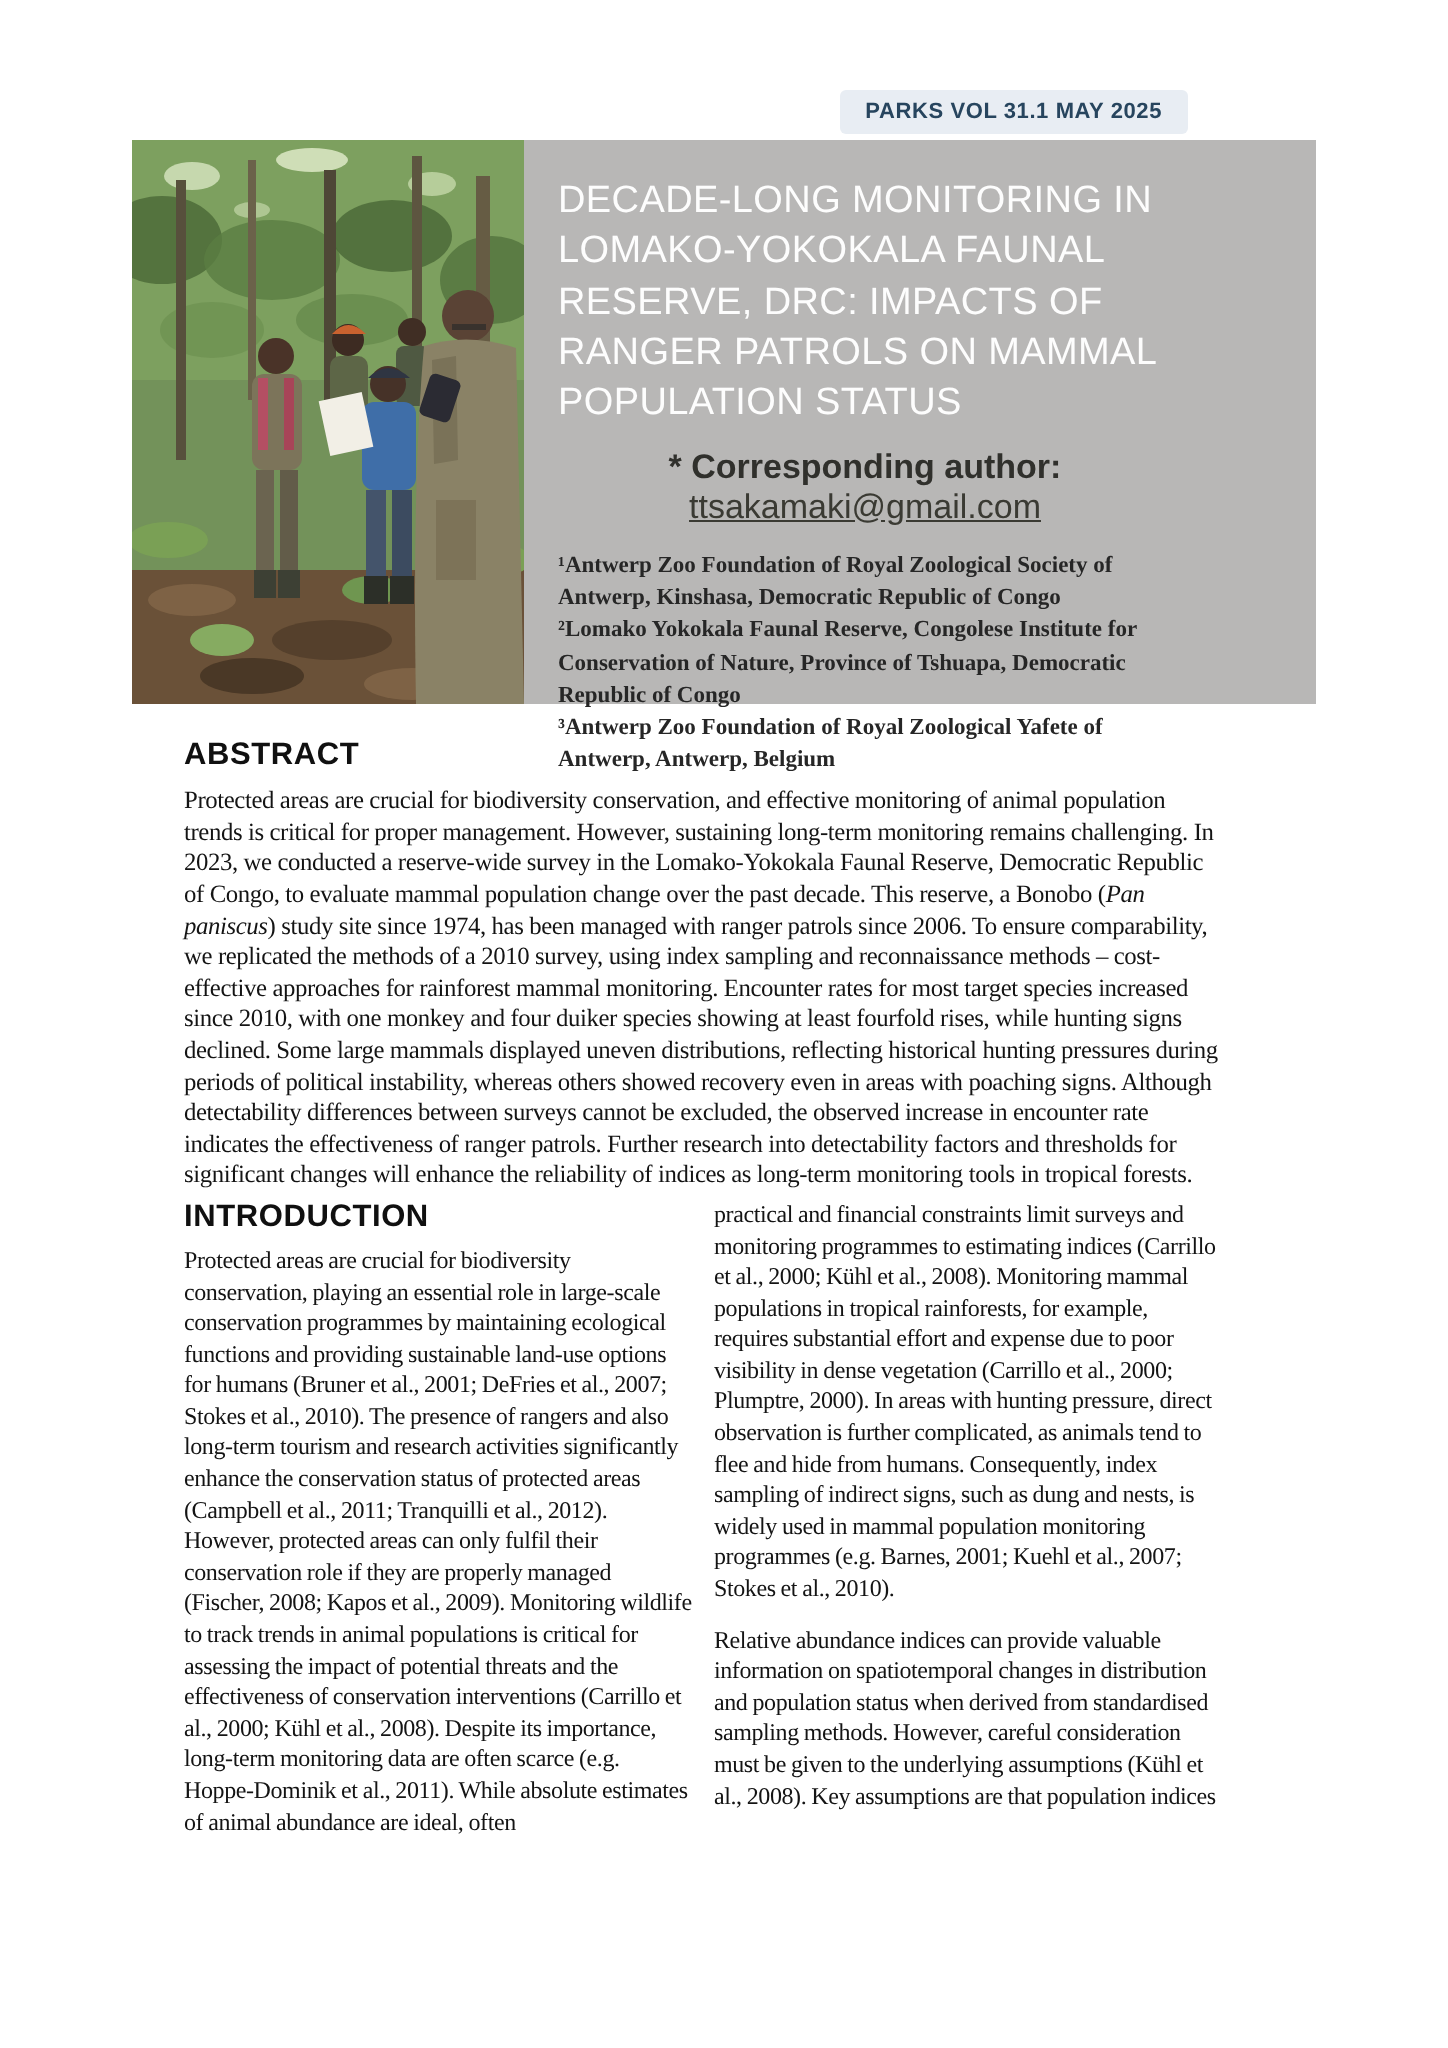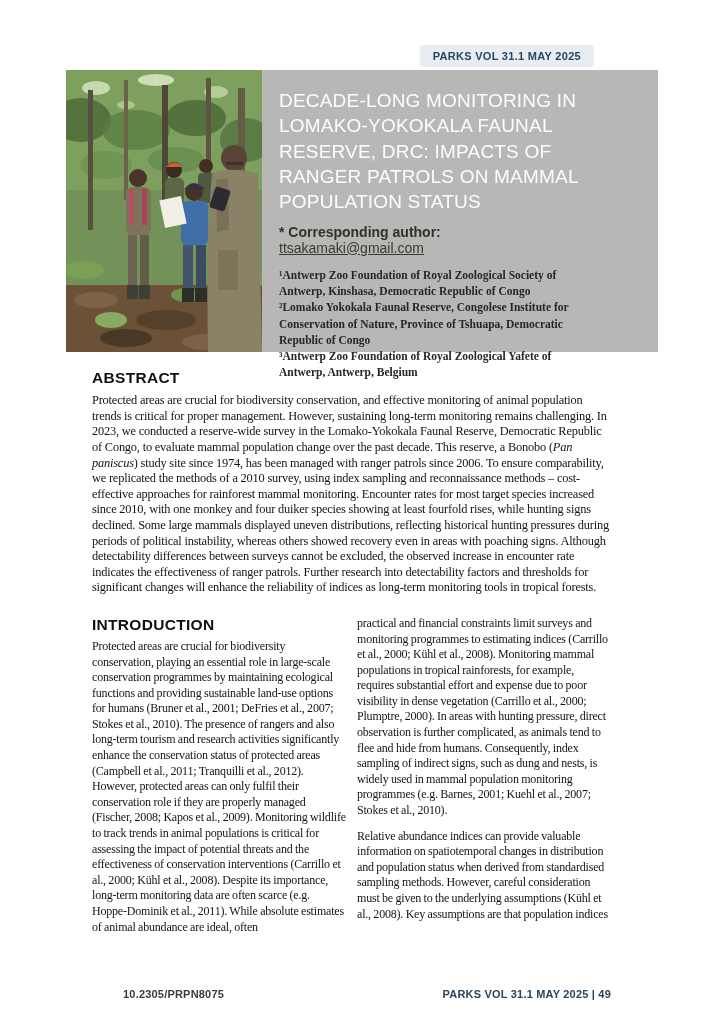--- a/index.html
+++ b/index.html
@@ -41,21 +41,21 @@
     line-height:1.33;
   }
   .authors {
     margin-top:13px;
     color:#1c1c1c;
     font-size:12.5px; font-weight:700;
     line-height:1.45;
   }
   .corresponding {
     margin-top:9px;
-    font-size:14px; font-weight:700; color:#30302c;
+    font-size:17px; font-weight:700; color:#30302c;text-align:center;
   }
   .email-link {
     color:#3a3a33; font-weight:400;
     text-decoration:underline; cursor:pointer;
   }
   .affiliations { margin-top:11px; }
   .affiliation {
     font-size:11.5px; font-weight:700; color:#262626;
     line-height:1.42;
     font-family:Liberation Serif, serif;
@@ -76,21 +76,21 @@
     margin-top:6px;
     font-size:12.4px; line-height:15.6px;
     letter-spacing:-.2px;
   }
   .abstract-text .it { font-style:italic; }
   .keywords {
     margin-top:9px;
     font-size:12.4px; line-height:15.6px; letter-spacing:-.2px;
   }
   .keywords b { font-weight:700; }
-  .intro-section { margin-top:20px; }
+  .intro-section { margin-top:4px; }
   .cols { display:flex; gap:11px; margin-top:2px; }
   .col { flex:1; min-width:0; }
   .intro-heading { margin-top:0; margin-bottom:5px; }
   .body-par {
     font-size:12px; line-height:15.6px;
     letter-spacing:-.2px; word-spacing:-.3px;
   }
   .body-par + .body-par { margin-top:10px; }
   
   .footer {
@@ -207,18 +207,14 @@
           <p class="serif body-par">Protected areas are crucial for biodiversity conservation, playing an essential role in large-scale conservation programmes by maintaining ecological functions and providing sustainable land-use options for humans (Bruner et al., 2001; DeFries et al., 2007; Stokes et al., 2010). The presence of rangers and also long-term tourism and research activities significantly enhance the conservation status of protected areas (Campbell et al., 2011; Tranquilli et al., 2012). However, protected areas can only fulfil their conservation role if they are properly managed (Fischer, 2008; Kapos et al., 2009). Monitoring wildlife to track trends in animal populations is critical for assessing the impact of potential threats and the effectiveness of conservation interventions (Carrillo et al., 2000; Kühl et al., 2008). Despite its importance, long-term monitoring data are often scarce (e.g. Hoppe-Dominik et al., 2011). While absolute estimates of animal abundance are ideal, often</p>
         </div>
         <div class="col">
           <p class="serif body-par">practical and financial constraints limit surveys and monitoring programmes to estimating indices (Carrillo et al., 2000; Kühl et al., 2008). Monitoring mammal populations in tropical rainforests, for example, requires substantial effort and expense due to poor visibility in dense vegetation (Carrillo et al., 2000; Plumptre, 2000). In areas with hunting pressure, direct observation is further complicated, as animals tend to flee and hide from humans. Consequently, index sampling of indirect signs, such as dung and nests, is widely used in mammal population monitoring programmes (e.g. Barnes, 2001; Kuehl et al., 2007; Stokes et al., 2010).</p>
           <p class="serif body-par">Relative abundance indices can provide valuable information on spatiotemporal changes in distribution and population status when derived from standardised sampling methods. However, careful consideration must be given to the underlying assumptions (Kühl et al., 2008). Key assumptions are that population indices</p>
         </div>
       </div>
     </div>
   </div>
 
-  <div class="footer">
-    <span class="doi">10.2305/PRPN8075</span>
-    <span class="page-ref">PARKS VOL 31.1 MAY 2025 | 49</span>
-  </div>
 
 </div>
 
 </body></html>

